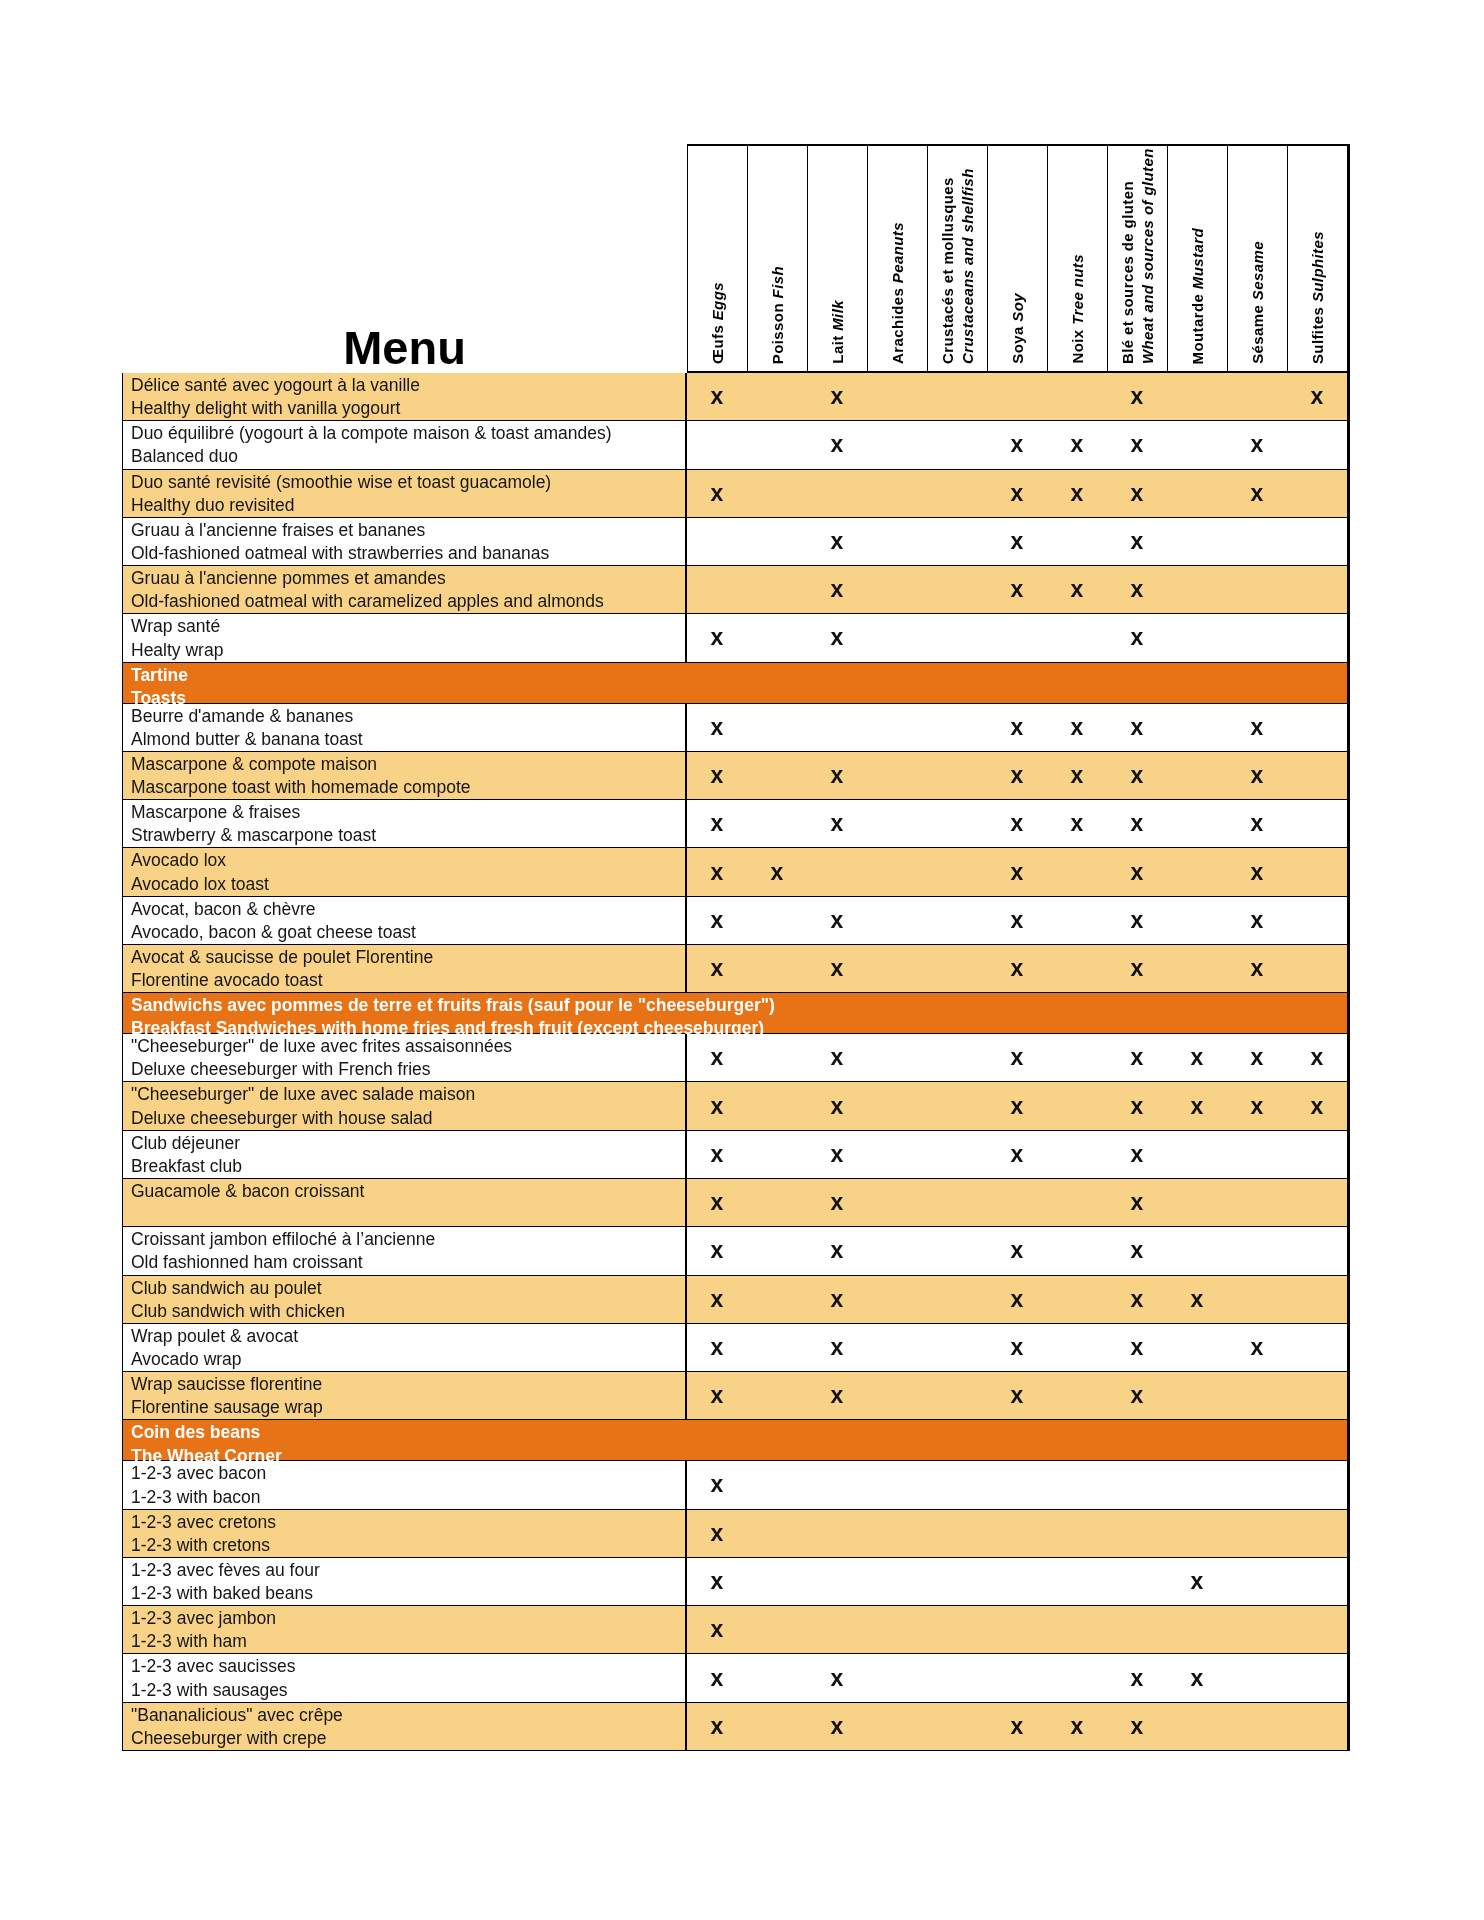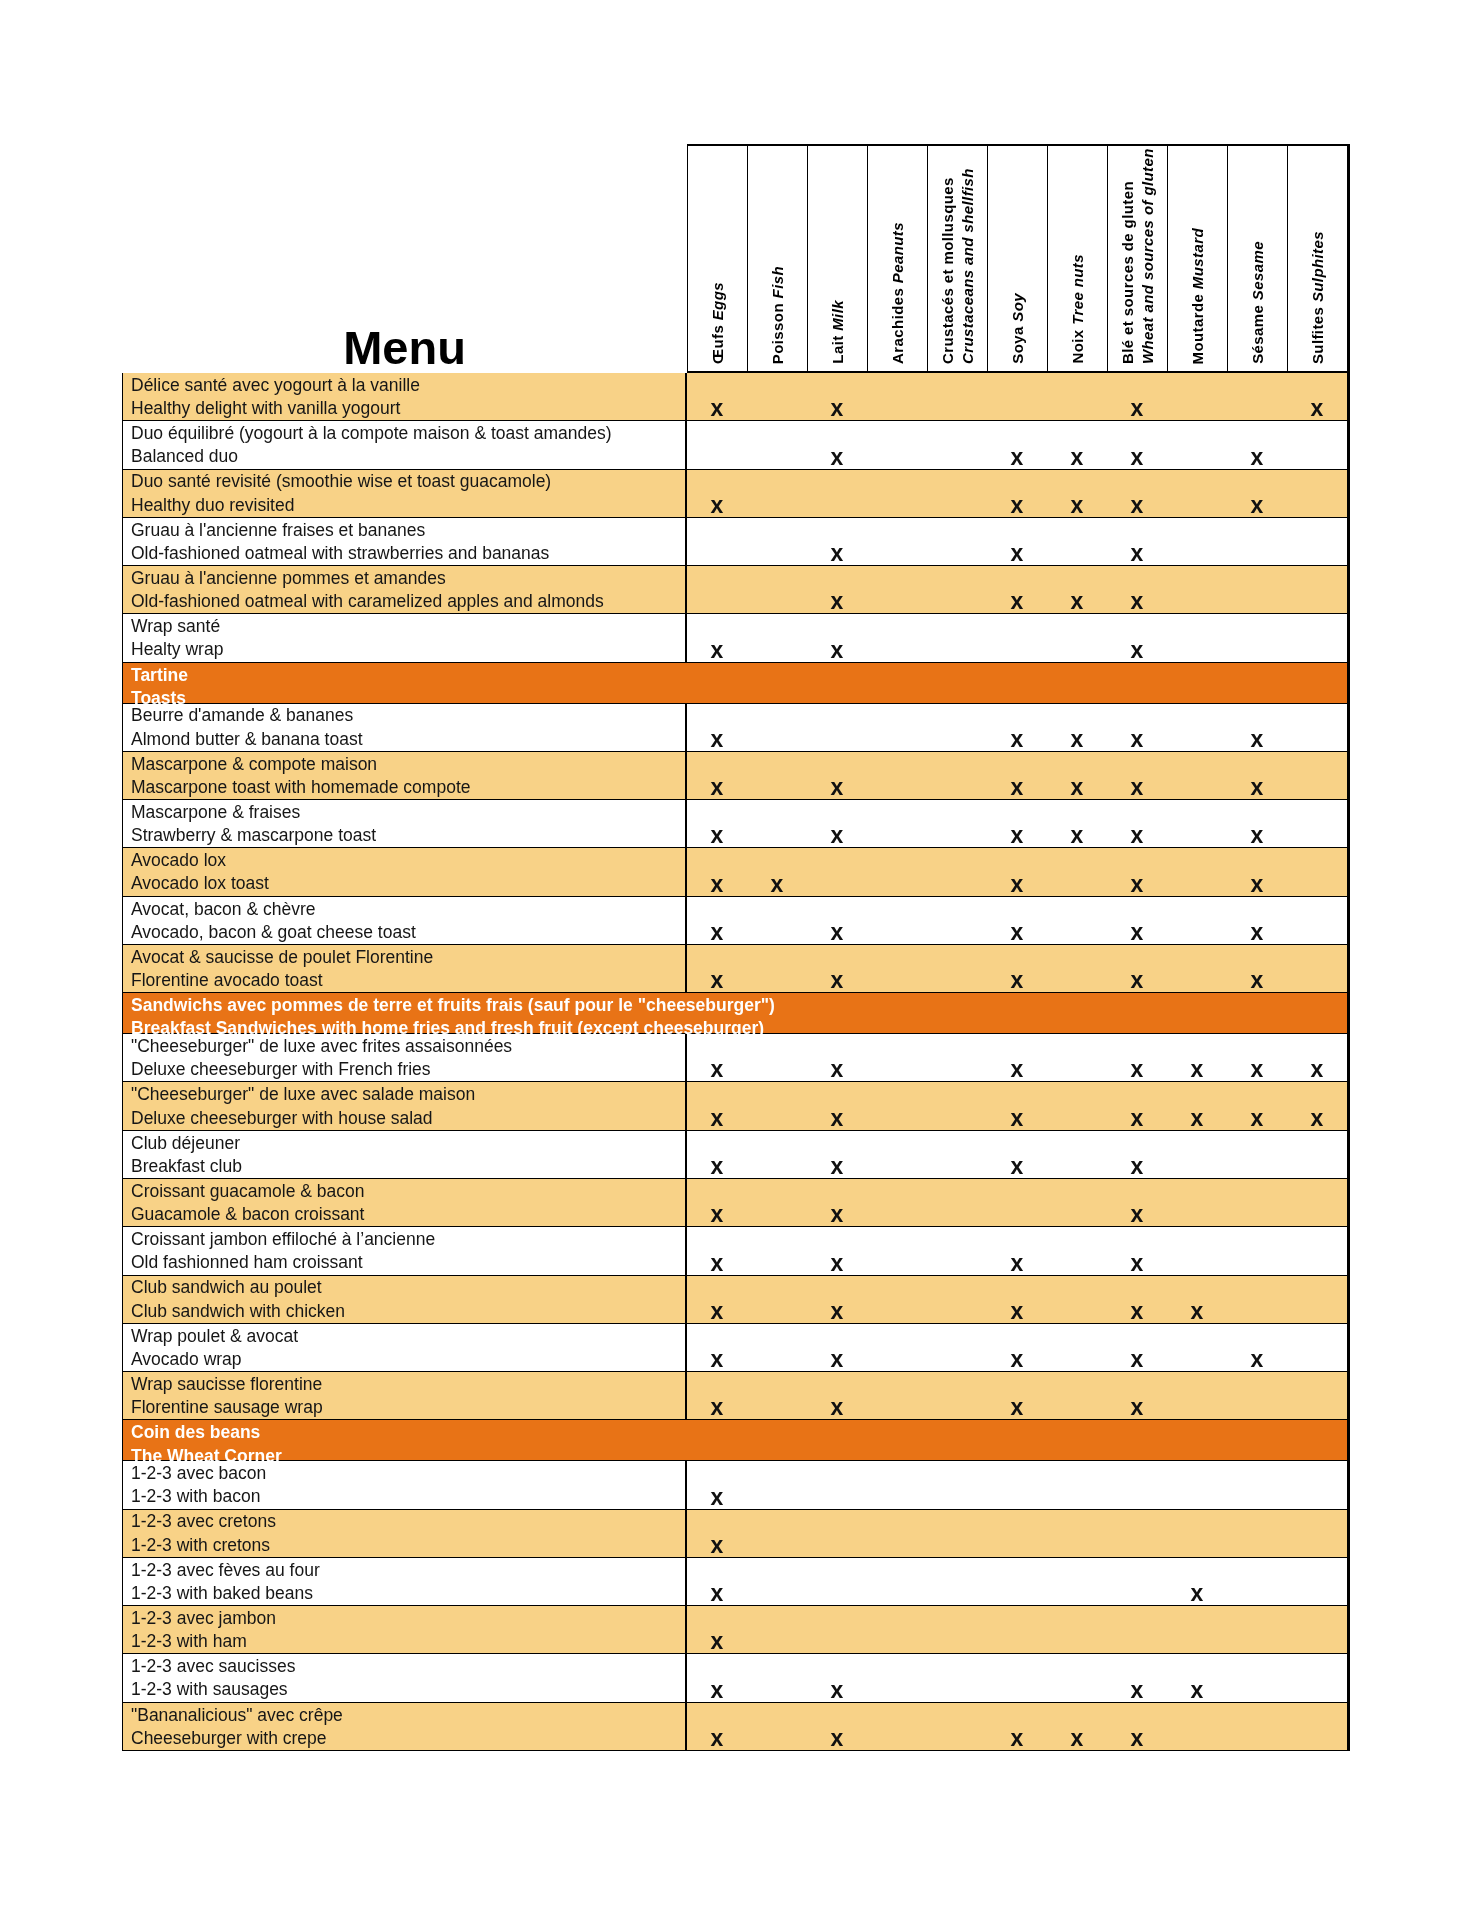--- a/index.html
+++ b/index.html
@@ -11,21 +11,21 @@
   .menu-cell{width:565px;display:flex;align-items:flex-end;justify-content:center;}
   .menu-title{font-size:47px;font-weight:bold;line-height:0.95;color:#000;padding-bottom:2px;}
   .hcell{width:60px;box-sizing:border-box;border:0 solid #000;
          border-top-width:2px;border-bottom-width:2px;border-left-width:1px;
          display:flex;align-items:flex-end;justify-content:center;padding-bottom:7px;background:#fff;}
   .hcell:first-child{border-left-width:2px;}
   .vtext{writing-mode:vertical-rl;transform:rotate(180deg);font-size:15px;font-weight:bold;
          line-height:19.5px;letter-spacing:0.4px;color:#000;}
   .vtext .en{font-style:italic;}
   
-  .row{display:flex;height:48.28px;box-sizing:border-box;border-bottom:1px solid #000;background:#fff;align-items:flex-end;}
+  .row{display:flex;height:48.28px;box-sizing:border-box;border-bottom:1px solid #000;background:#fff;}
   .row.shaded{background:#F8D287;}
   .name{width:565px;box-sizing:border-box;border-left:1px solid #000;border-right:2px solid #000;
         padding:1px 2px 0 8px;font-size:17.5px;line-height:23.2px;white-space:nowrap;overflow:hidden;}
   .cell{width:60px;display:flex;align-items:center;justify-content:center;}
   .mark{font-weight:bold;font-size:23px;line-height:1;color:#111;}
   .section{display:block;height:41px;box-sizing:border-box;border-left:1px solid #000;
            border-bottom:1px solid #000;background:#E87316;color:#fff;font-weight:bold;
            font-size:17.5px;line-height:23.2px;padding:1px 0 0 8px;white-space:nowrap;}
 </style>
 </head>
@@ -513,21 +513,20 @@
           <div class="cell"></div>
           <div class="cell">
             <span class="mark">x</span>
           </div>
           <div class="cell"></div>
           <div class="cell"></div>
           <div class="cell"></div>
         </div>
         <div class="row shaded">
     <div class="name">
-      <div>Croissant guacamole &amp; bacon</div>
       <div>Guacamole &amp; bacon croissant</div>
     </div>
   <div class="cell">
             <span class="mark">x</span>
           </div>
           <div class="cell"></div>
           <div class="cell">
             <span class="mark">x</span>
           </div>
           <div class="cell"></div>

